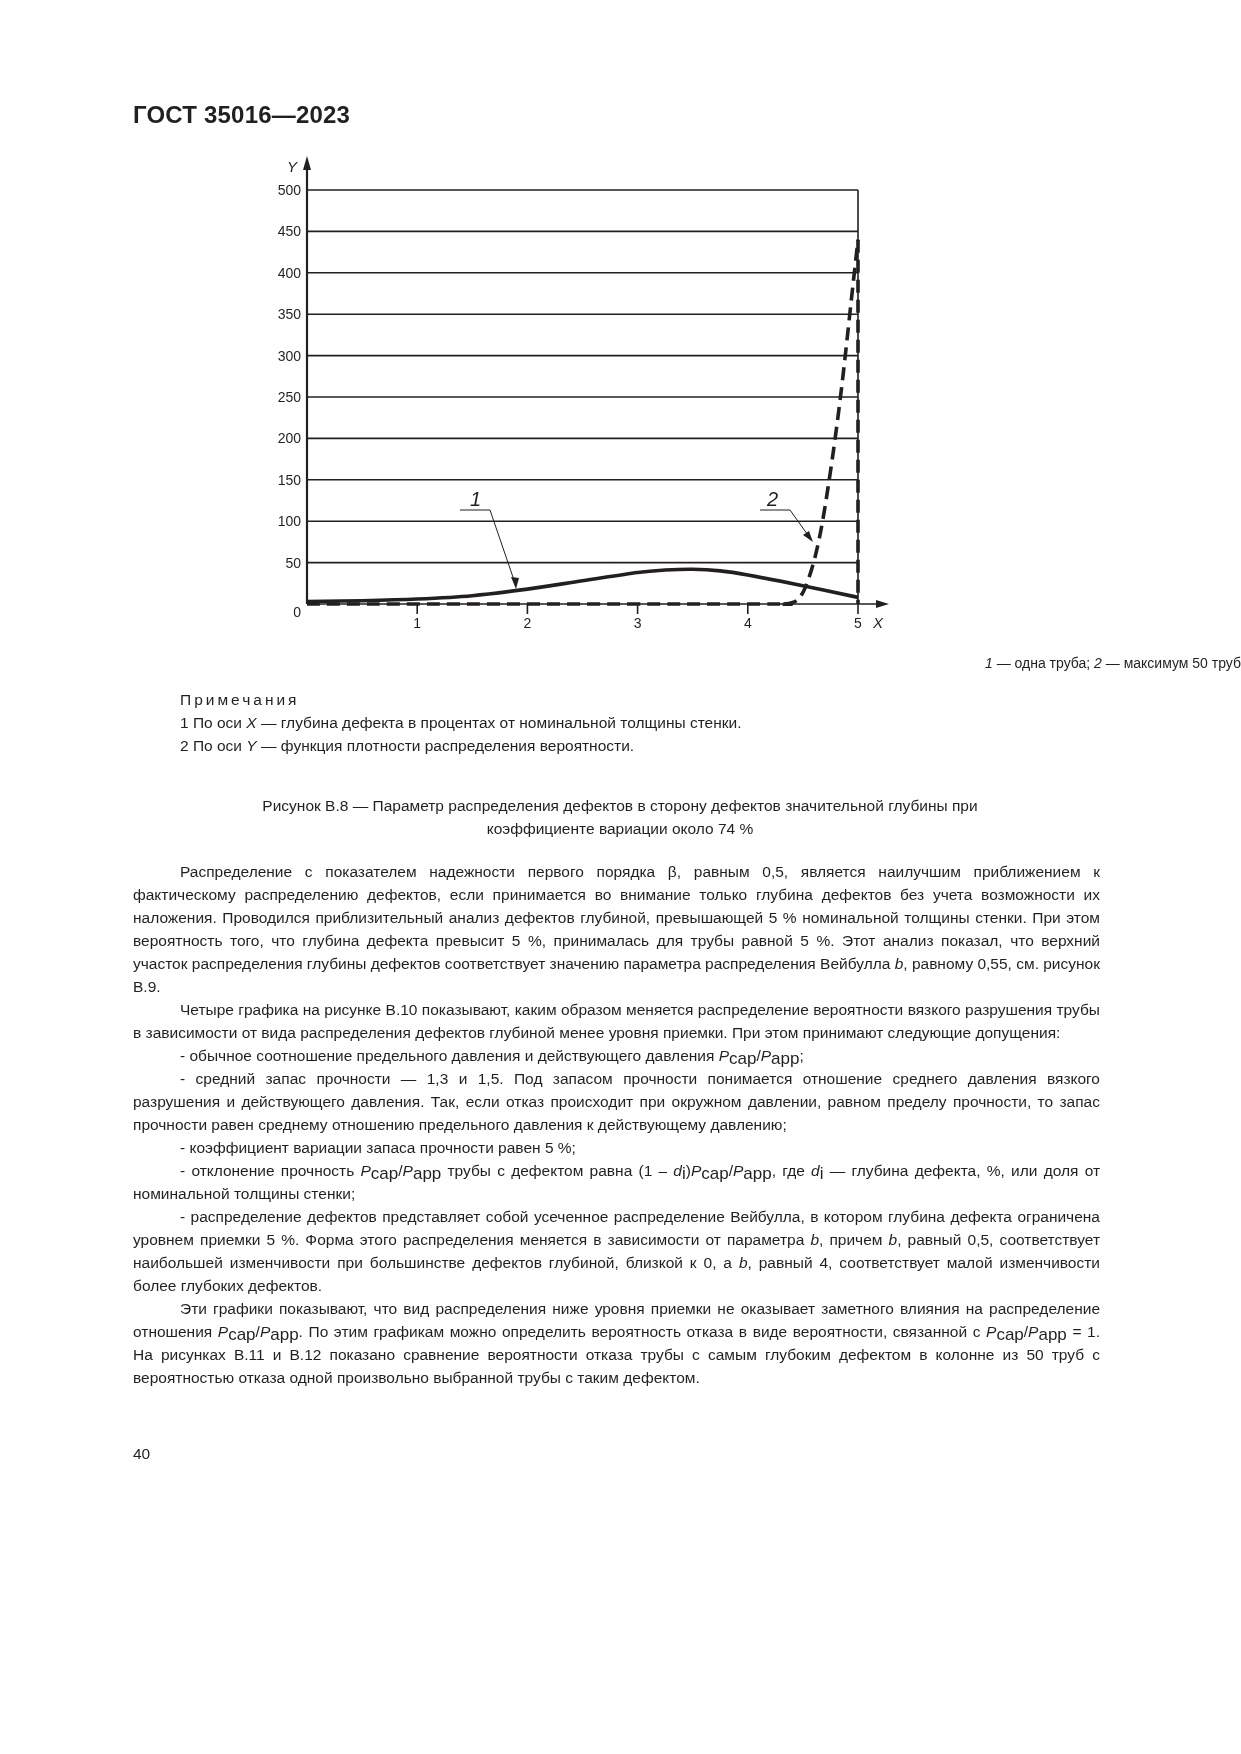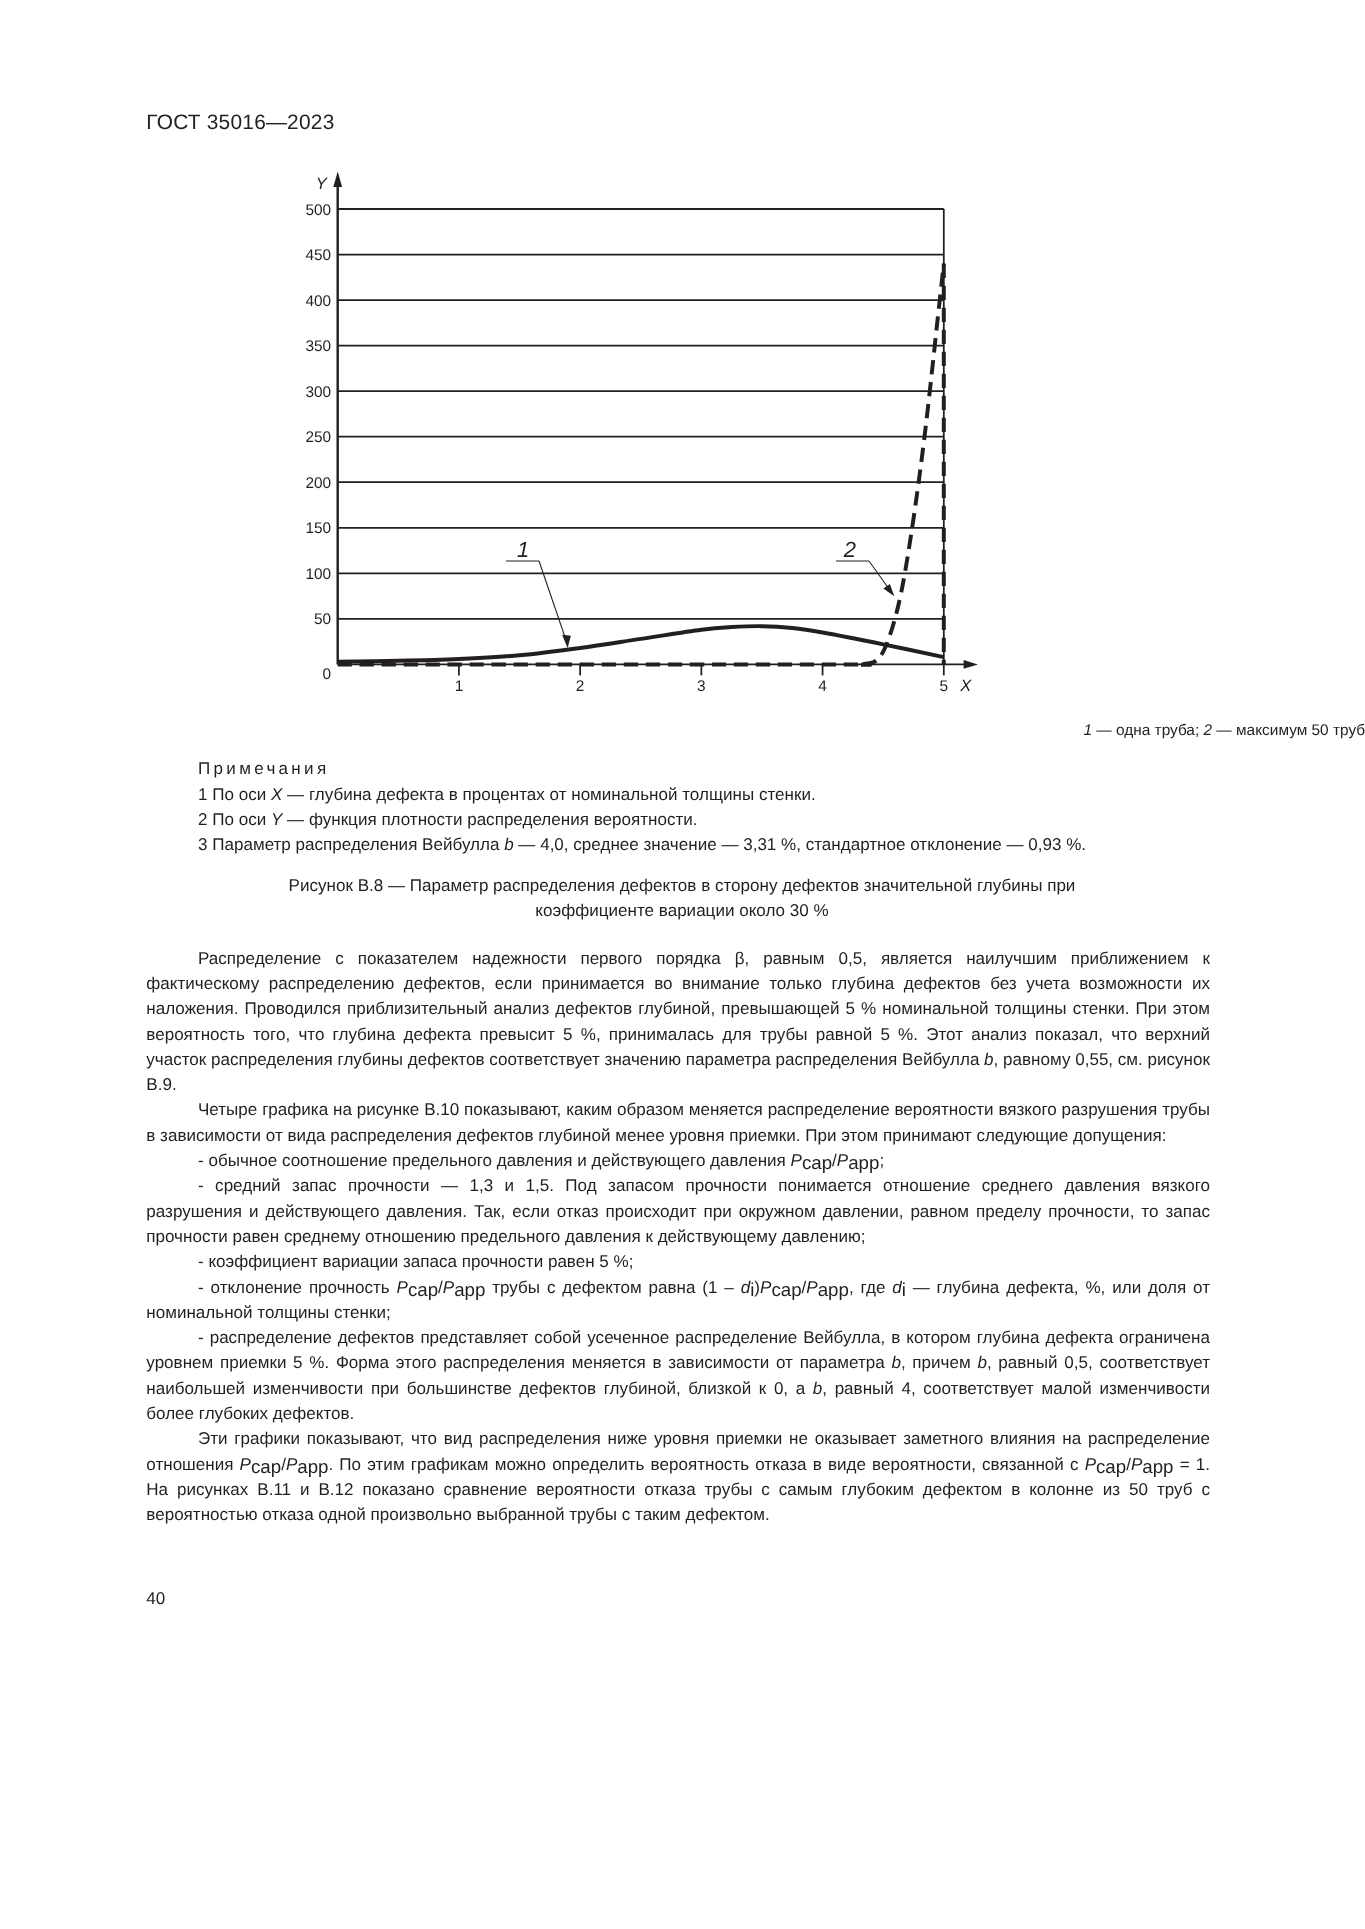--- a/index.html
+++ b/index.html
@@ -1,17 +1,17 @@
 <!DOCTYPE html>
 <html><head>
 <meta charset="utf-8">
 <style>
   html,body{margin:0;padding:0;background:#fff;}
   body{width:1241px;height:1754px;position:relative;font-family:"Liberation Sans",sans-serif;color:#231f20;}
-  .header{position:absolute;left:133px;top:101px;font-size:19px;font-weight:normal;letter-spacing:0.2px;text-align:center;}
+  .header{position:absolute;left:133px;top:101px;font-size:24px;font-weight:bold;letter-spacing:0.2px;text-align:center;}
   #chart{position:absolute;left:0;top:0;}
   .legend{position:absolute;left:0;width:1241px;top:655px;text-align:right;font-size:14px;}
   .notes{position:absolute;left:180px;top:688px;font-size:15.5px;line-height:23px;width:930px;}
   .notes .ntitle{letter-spacing:3px;}
   .caption{position:absolute;left:140px;width:960px;top:794px;text-align:center;font-size:15.5px;line-height:23px;}
   .body{position:absolute;left:133px;top:860px;width:967px;font-size:15.5px;line-height:23px;text-align:justify;}
   .body p{margin:0;}
   .ind{text-indent:47px;}
   .pagenum{position:absolute;left:133px;top:1445px;font-size:15.5px;}
   i{font-style:italic;}
@@ -87,26 +87,25 @@
 </svg>
 
 <div class="legend">
   <i>1</i><span> — одна труба; </span><i>2</i><span> — максимум 50 труб</span>
 </div>
 
 <div class="notes">
   <div class="ntitle">Примечания</div>
   <div><span>1  По оси </span><i>X</i><span> — глубина дефекта в процентах от номинальной толщины стенки.</span></div>
   <div><span>2  По оси </span><i>Y</i><span> — функция плотности распределения вероятности.</span></div>
-  <div><span>3  Параметр распределения Вейбулла </span><i>b</i><span> — 4,0, среднее значение — 3,31 %, стандартное отклонение — 0,93 %.</span></div>
 </div>
 
 <div class="caption">
   <div>Рисунок В.8 — Параметр распределения дефектов в сторону дефектов значительной глубины при</div>
-  <div>коэффициенте вариации около 30 %</div>
+  <div>коэффициенте вариации около 74 %</div>
 </div>
 
 <div class="body">
   <p class="ind"><span>Распределение с показателем надежности первого порядка β, равным 0,5, является наилучшим приближением к фактическому распределению дефектов, если принимается во внимание только глубина дефектов без учета возможности их наложения. Проводился приблизительный анализ дефектов глубиной, превышающей 5 % номинальной толщины стенки. При этом вероятность того, что глубина дефекта превысит 5 %, принималась для трубы равной 5 %. Этот анализ показал, что верхний участок распределения глубины дефектов соответствует значению параметра распределения Вейбулла </span><i>b</i><span>, равному 0,55, см. рисунок В.9.</span></p>
   <p class="ind">Четыре графика на рисунке В.10 показывают, каким образом меняется распределение вероятности вязкого разрушения трубы в зависимости от вида распределения дефектов глубиной менее уровня приемки. При этом принимают следующие допущения:</p>
   <p class="ind"><span>- обычное соотношение предельного давления и действующего давления </span><i>P</i><sub>cap</sub><span>/</span><i>P</i><sub>app</sub>;</p>
   <p class="ind">- средний запас прочности — 1,3 и 1,5. Под запасом прочности понимается отношение среднего давления вязкого разрушения и действующего давления. Так, если отказ происходит при окружном давлении, равном пределу прочности, то запас прочности равен среднему отношению предельного давления к действующему давлению;</p>
   <p class="ind">- коэффициент вариации запаса прочности равен 5 %;</p>
   <p class="ind"><span>- отклонение прочность </span><i>P</i><sub>cap</sub><span>/</span><i>P</i><sub>app</sub><span> трубы с дефектом равна (1 – </span><i>d</i><sub>i</sub><span>)</span><i>P</i><sub>cap</sub><span>/</span><i>P</i><sub>app</sub><span>, где </span><i>d</i><sub>i</sub><span> — глубина дефекта, %, или доля от номинальной толщины стенки;</span></p>
   <p class="ind"><span>- распределение дефектов представляет собой усеченное распределение Вейбулла, в котором глубина дефекта ограничена уровнем приемки 5 %. Форма этого распределения меняется в зависимости от параметра </span><i>b</i><span>, причем </span><i>b</i><span>, равный 0,5, соответствует наибольшей изменчивости при большинстве дефектов глубиной, близкой к 0, а </span><i>b</i><span>, равный 4, соответствует малой изменчивости более глубоких дефектов.</span></p>

